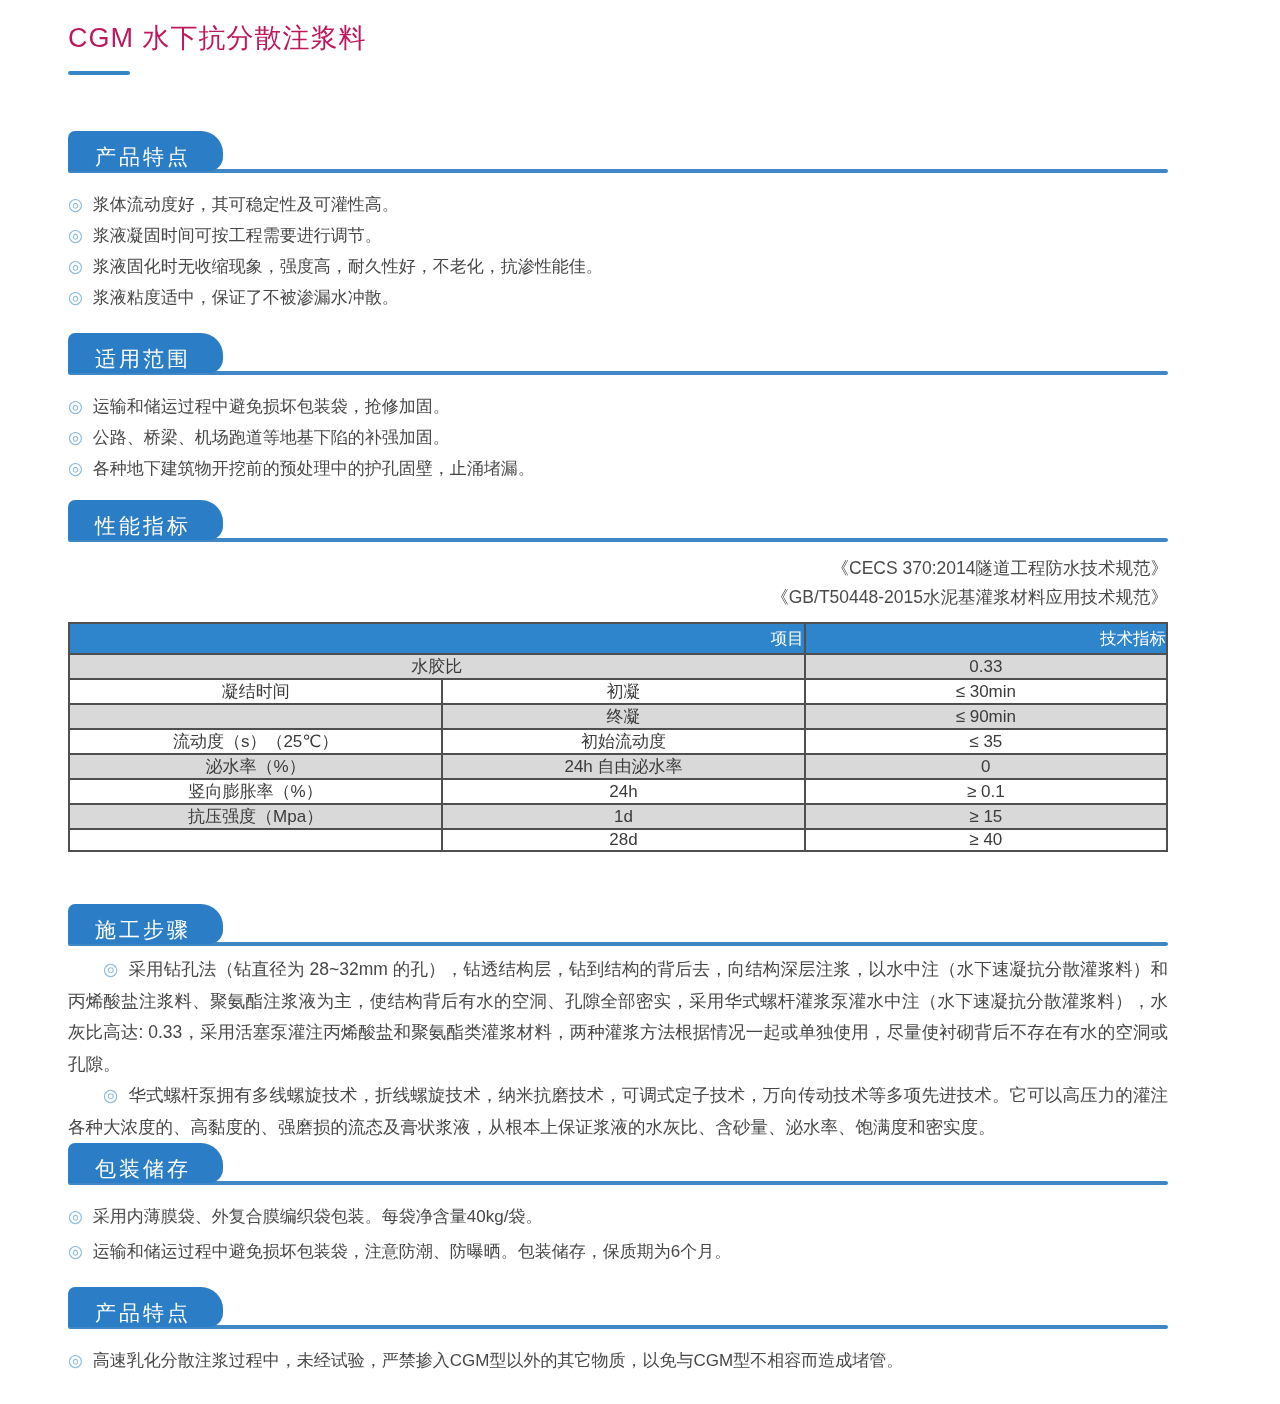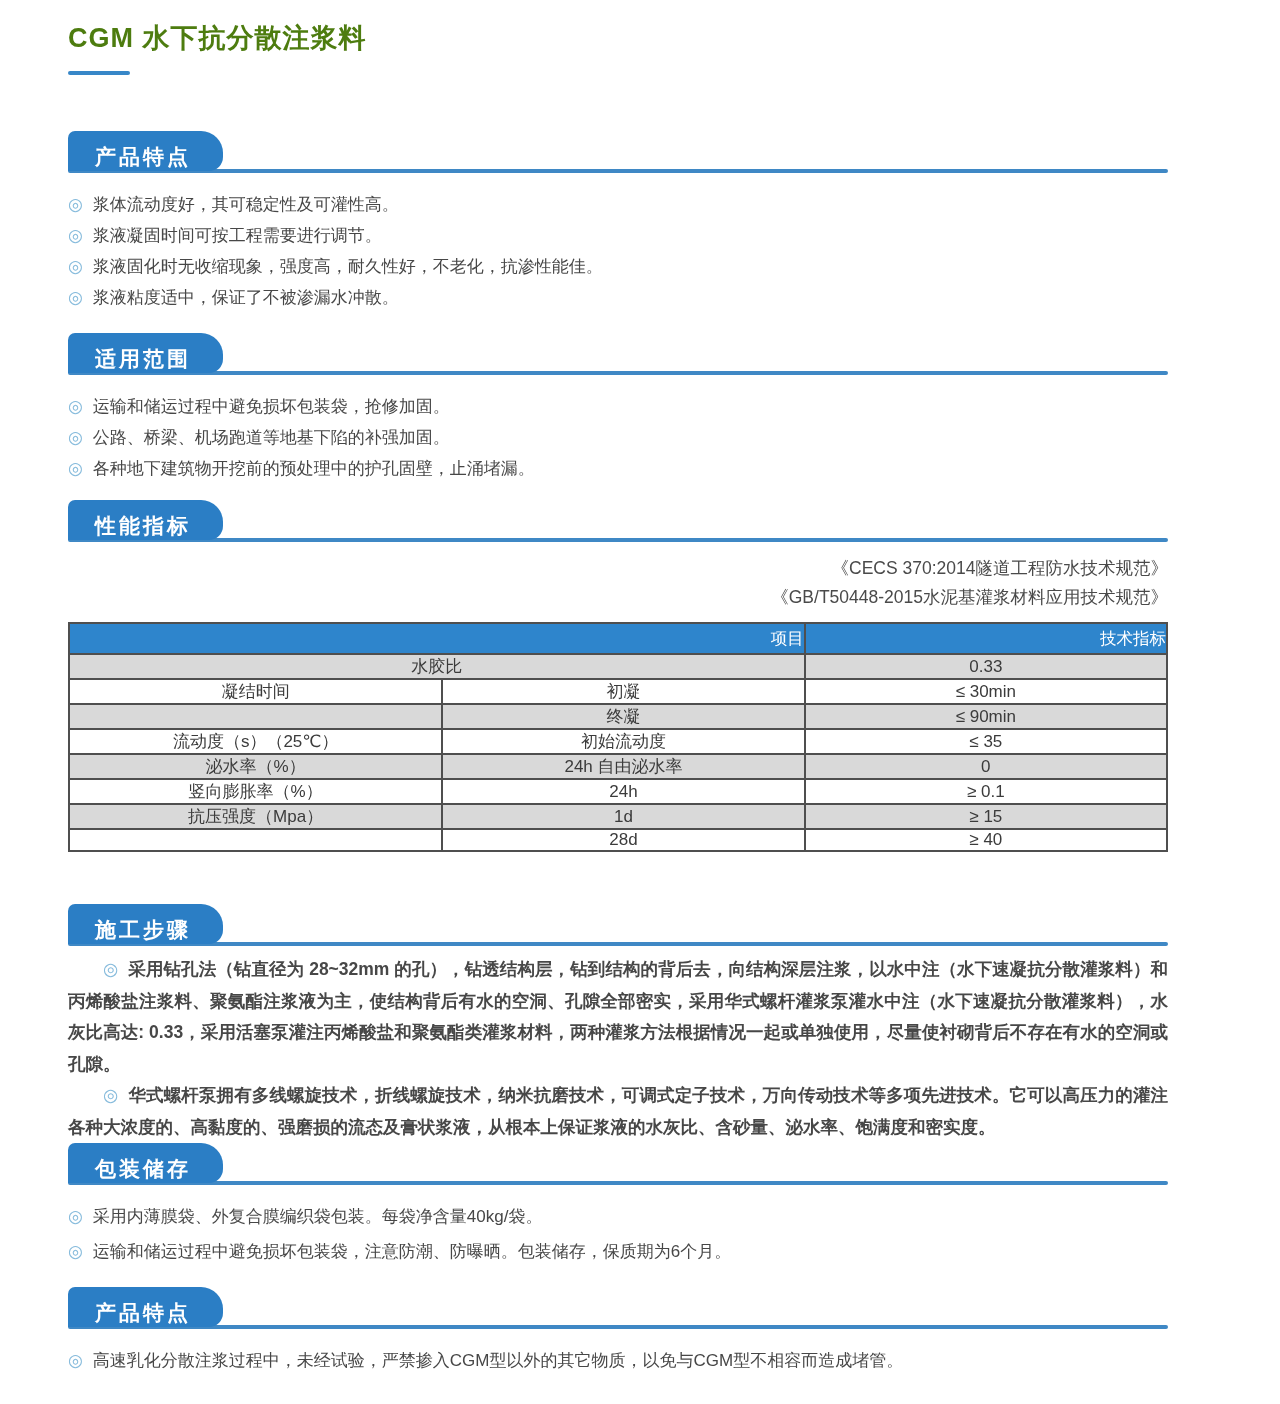--- a/index.html
+++ b/index.html
@@ -8,39 +8,39 @@
     width: 1280px; height: 1404px; overflow: hidden;
     background: #ffffff;
     font-family: "Liberation Sans", "DejaVu Sans", sans-serif;
     color: #474747;
   }
   .page { width: 1280px; height: 1404px; padding: 10px 112px 0 68px; }
 
   
   .page-title {
     margin: 10px 0 0 0;
-    font-size: 27px; font-weight: bold; letter-spacing: 1px;
-    color: #4d7c0f;
+    font-size: 27px; font-weight: normal; letter-spacing: 1px;
+    color: #be185d;
   }
   .title-underline {
     width: 62px; height: 4px; margin-top: 15px;
     background: #3787c8; border-radius: 2px;
   }
 
   
   .sec-head { position: relative; height: 42px; }
   .sec-line {
     position: absolute; left: 0; right: 0; bottom: 0; height: 4px;
     background: #3f88c5; border-radius: 3px;
   }
   .sec-tab {
     position: absolute; left: 0; bottom: 2px; height: 40px;
     padding: 12px 32px 0 27px;
     background: #2b7ec5; color: #ffffff;
-    font-size: 21px; font-weight: bold; letter-spacing: 3px;
+    font-size: 21px; font-weight: normal; letter-spacing: 3px;
     display: flex; align-items: center;
     border-radius: 7px 22px 14px 0;
   }
 
   
   .bullet-list { list-style: none; margin: 16px 0 0 0; padding: 0; }
   .bullet-list li {
     display: flex; align-items: flex-start; gap: 10px;
     font-size: 17px; line-height: 31px; color: #474747;
   }
@@ -56,21 +56,21 @@
   table.spec th, table.spec td {
     border: 2px solid #4f4f4f; text-align: center; padding: 0;
     font-size: 17px; color: #3b3b3b; height: 22px; font-weight: normal;
   }
   table.spec th {
     background: #2e85cc; color: #ffffff; font-size: 16.5px; height: 31px; text-align: right;
   }
   table.spec tr.gray td { background: #d9d9d9; }
 
   
-  .paras { margin-top: 8px; font-weight: bold; }
+  .paras { margin-top: 8px; }
   .para {
     margin: 0; text-align: justify; text-indent: 2em;
     font-size: 17.5px; line-height: 31.5px; color: #474747;
   }
   .para .bullet-inline { color: #86bbdc; padding-right: 10px; }
 </style>
 </head>
 <body>
 
 <div class="page">

